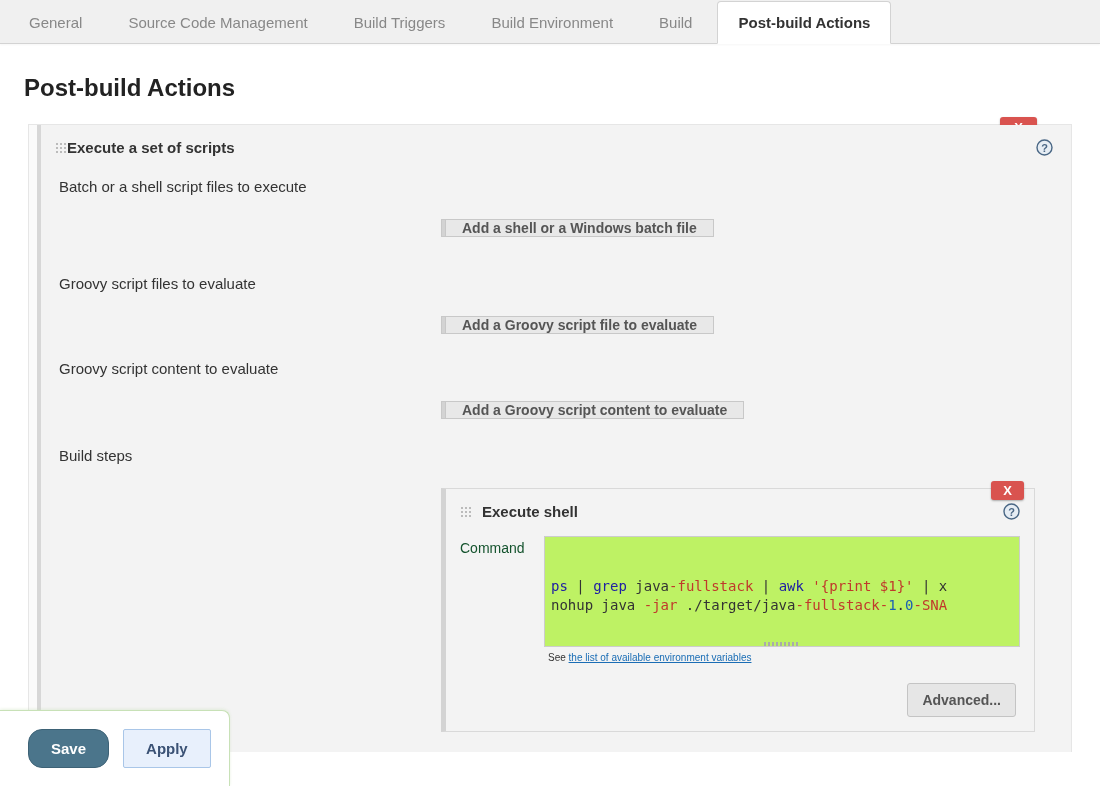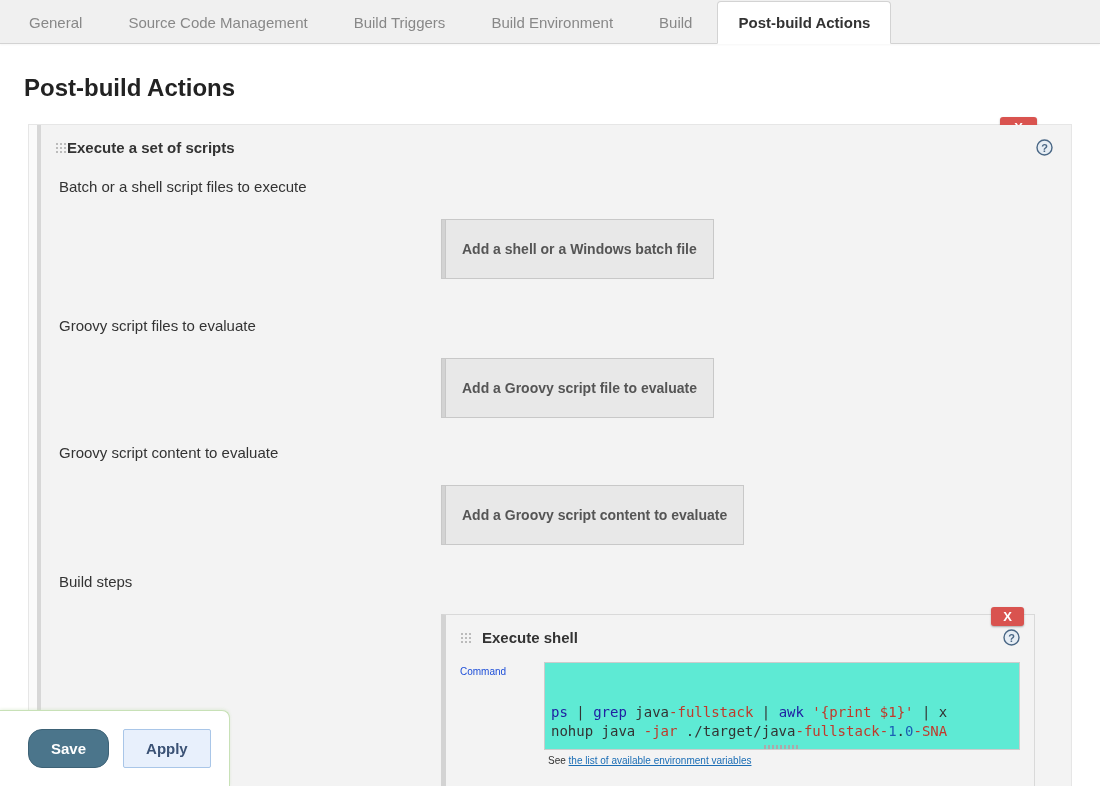--- a/index.html
+++ b/index.html
@@ -119,21 +119,21 @@
   }
   .add-btn-bar {
     width: 5px;
     background: #d3d3d3;
     border: 1px solid #c8c8c8;
   }
   .add-btn {
     background: #e8e8e8;
     border: 1px solid #c8c8c8;
     border-left: none;
-    padding: 21px 16px;
+    padding: 0 16px;
     font-weight: bold;
     color: #555;
     font-size: 14px;
     cursor: pointer;
     min-width: 250px;
     text-align: left;
   }
   .nested-block {
     margin-top: 24px;
     margin-left: 386px;
@@ -162,30 +162,30 @@
     align-items: center;
     justify-content: space-between;
   }
   .nested-title-wrap { display: flex; align-items: center; gap: 10px; }
   .nested-body {
     display: flex;
     margin-top: 16px;
     gap: 12px;
   }
   .nested-label {
-    font-size: 10px;
-    color: #1d4ed8;
+    font-size: 14px;
+    color: #14532d;
     padding-top: 4px;
     width: 72px;
   }
   .code-area {
     flex: 1;
     border: 1px solid #ccc;
-    background: #5eead4;
-    height: 88px;
+    background: #bef264;
+    height: 111px;
     overflow: hidden;
     position: relative;
     font-family: "Menlo", "Consolas", monospace;
     font-size: 14px;
     padding: 4px 6px;
     line-height: 1.3;
     white-space: pre;
   }
   .code-area .resize-grip {
     position: absolute;

